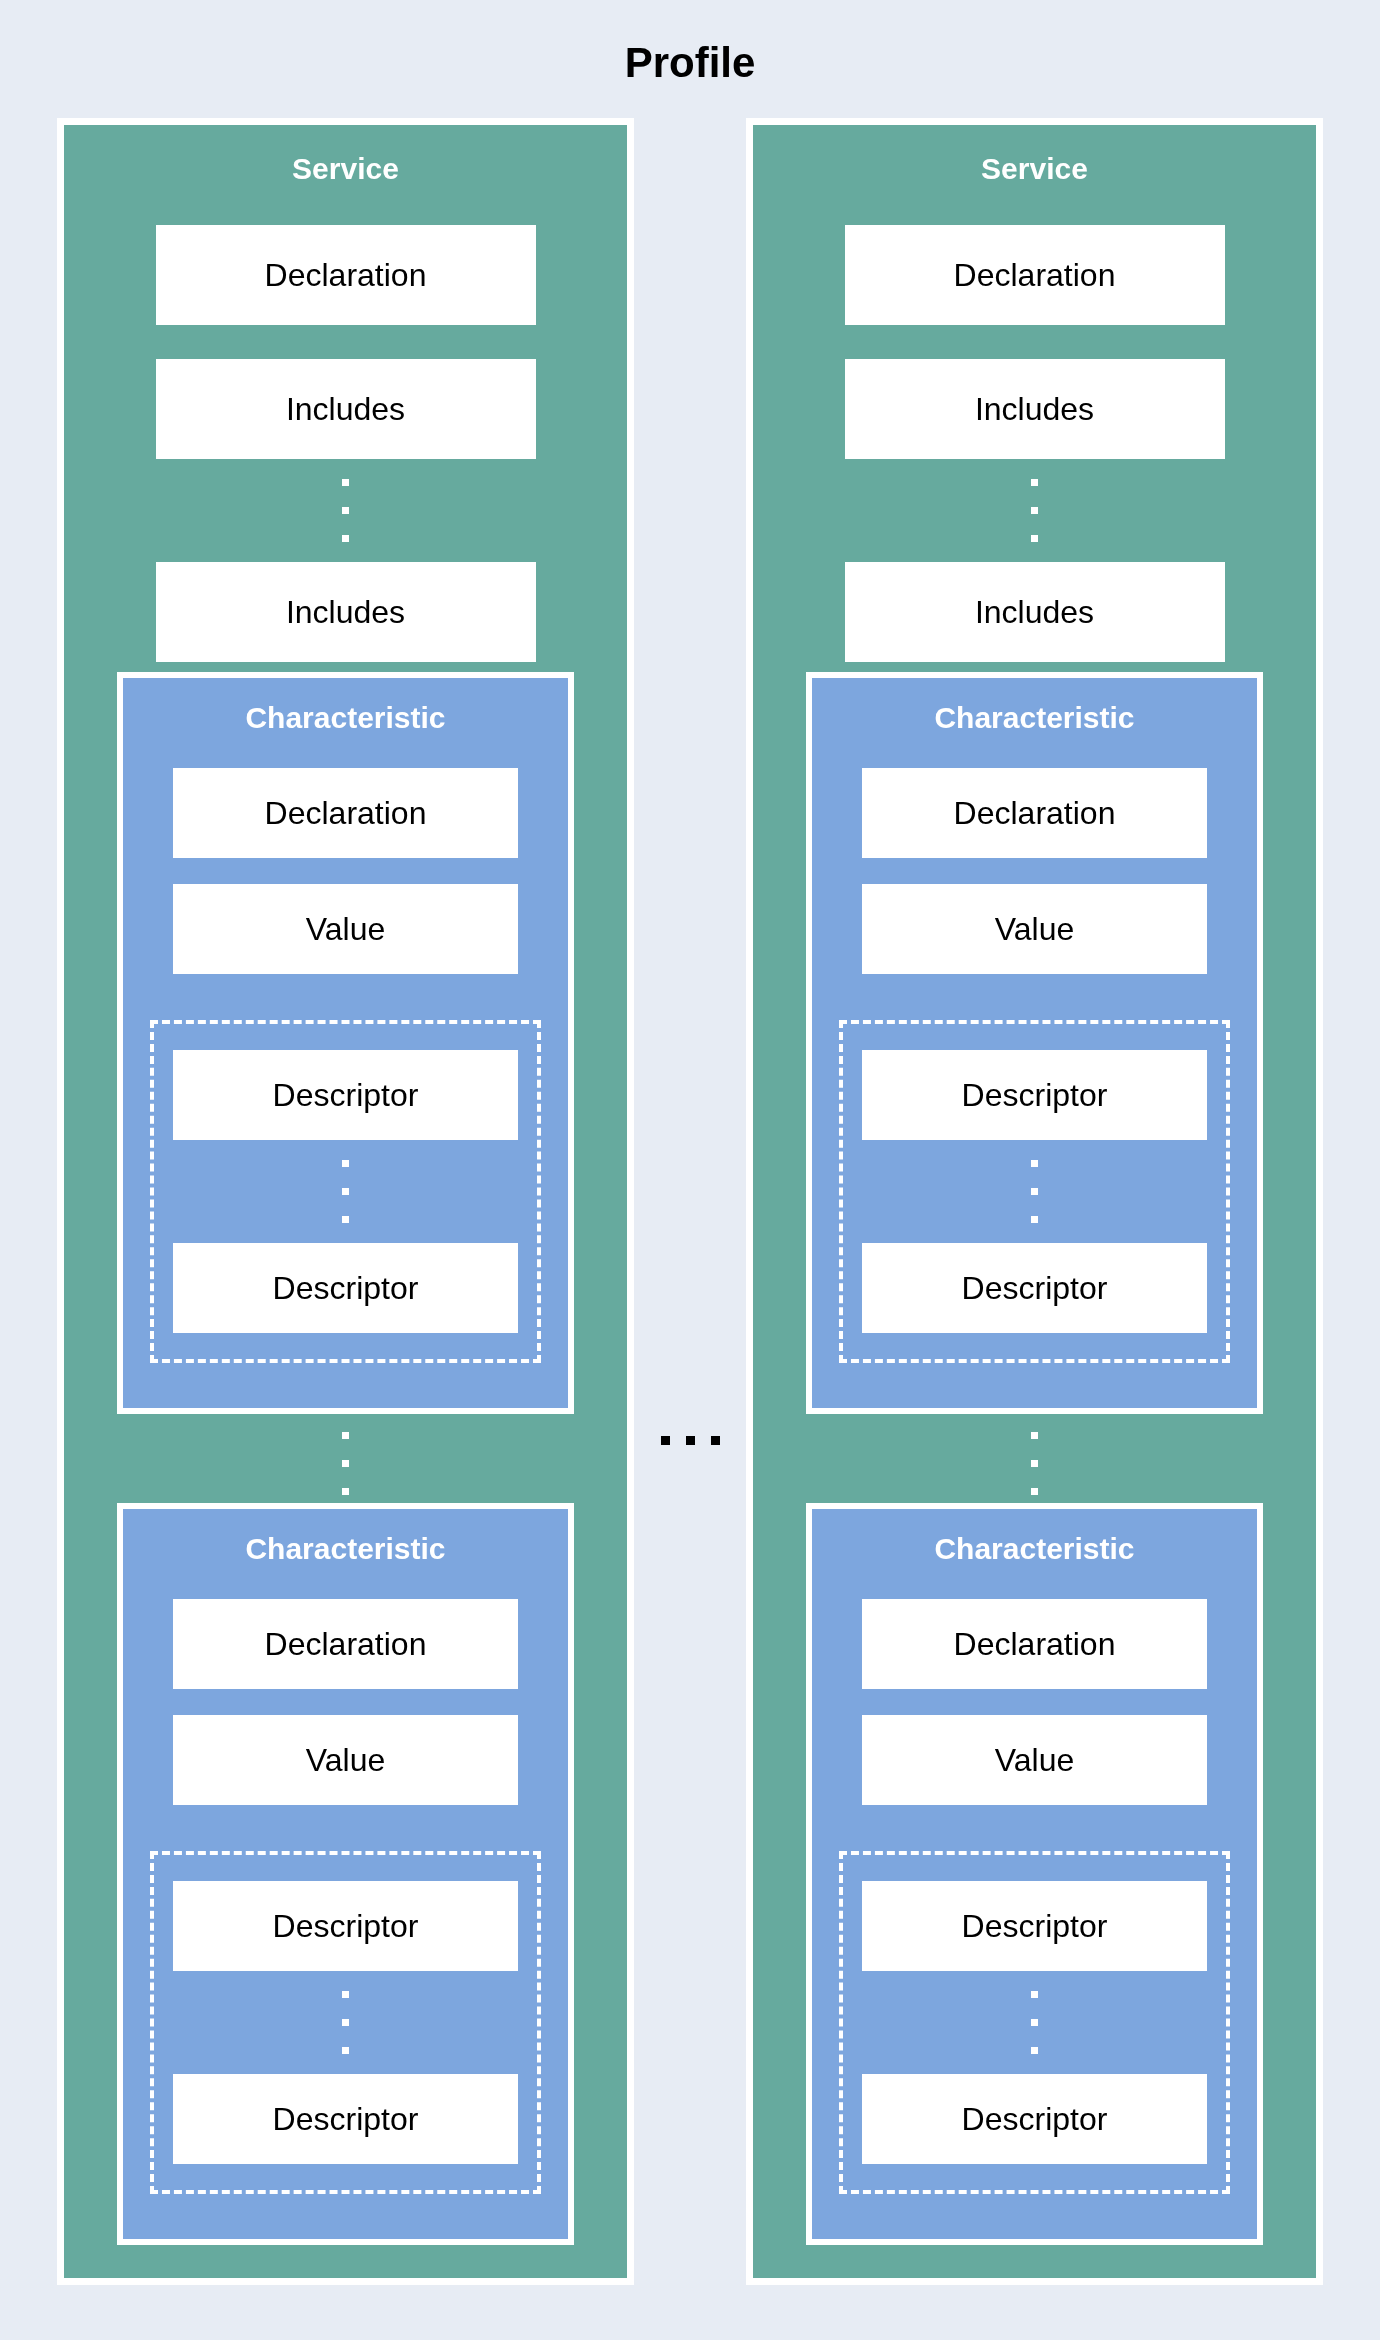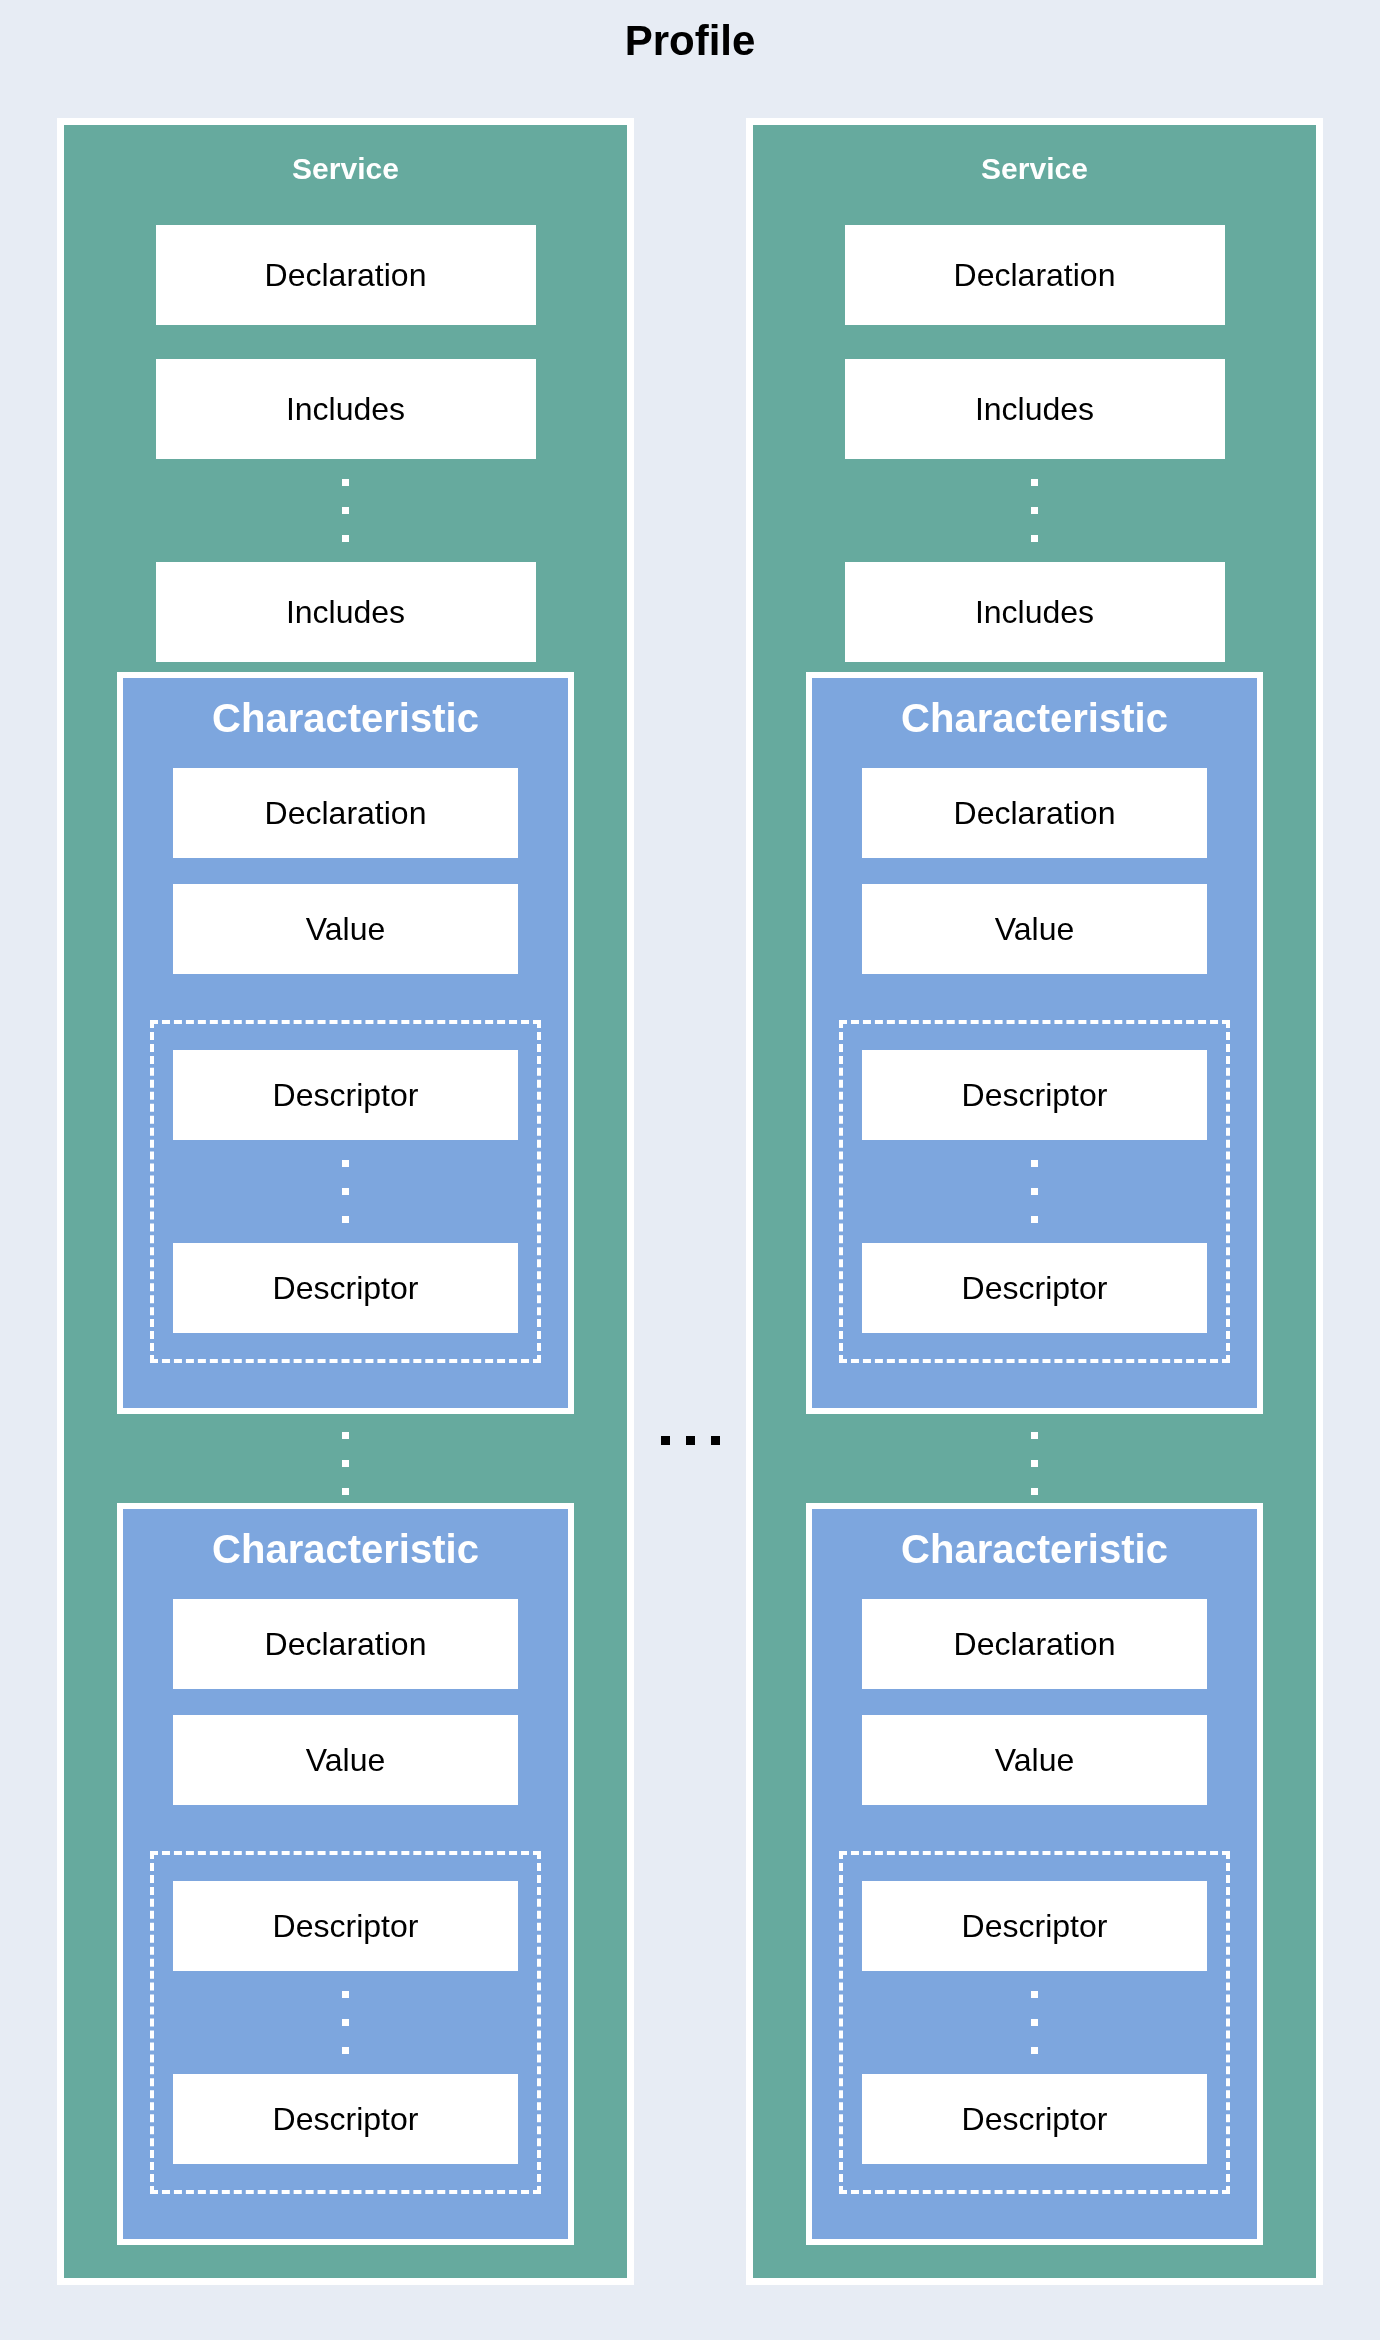--- a/index.html
+++ b/index.html
@@ -7,21 +7,21 @@
   }
   *{margin:0;padding:0;box-sizing:border-box;}
   html,body{width:1380px;height:2340px;}
   body{
     background:var(--bg);
     font-family:"Liberation Sans", sans-serif;
     position:relative;
     overflow:hidden;
   }
   .page-title{
-    position:absolute; top:18px; left:0; width:1380px;
+    position:absolute; top:40px; left:0; width:1380px;
     text-align:center; font-size:42px; font-weight:bold; color:var(--black);
     line-height:46px;
   }
   .columns{
     position:absolute; top:118px; left:57px; width:1266px; height:1682px;
     display:flex; justify-content:space-between;
   }
   .service{
     width:577px; height:2167px;
     background:var(--green);
@@ -46,21 +46,21 @@
   .vdot{width:7px; height:7px; background:var(--white);}
   .vdots.between-chars{margin:18px 0 8px 0;}
   .characteristic{
     width:457px; height:742px;
     background:var(--blue);
     border:6px solid var(--white);
     display:flex; flex-direction:column; align-items:center;
   }
   .char-first{margin-top:10px;}
   .ctitle{
-    margin-top:22px; font-size:40px; line-height:36px;
+    margin-top:22px; font-size:30px; line-height:36px;
     font-weight:bold; color:var(--white);
   }
   .cbox{
     width:345px; height:90px; background:var(--white);
     display:flex; align-items:center; justify-content:center;
     font-size:32px; color:var(--black);
   }
   .char-decl{margin-top:32px;}
   .char-value{margin-top:26px;}
   .descriptor-group{

